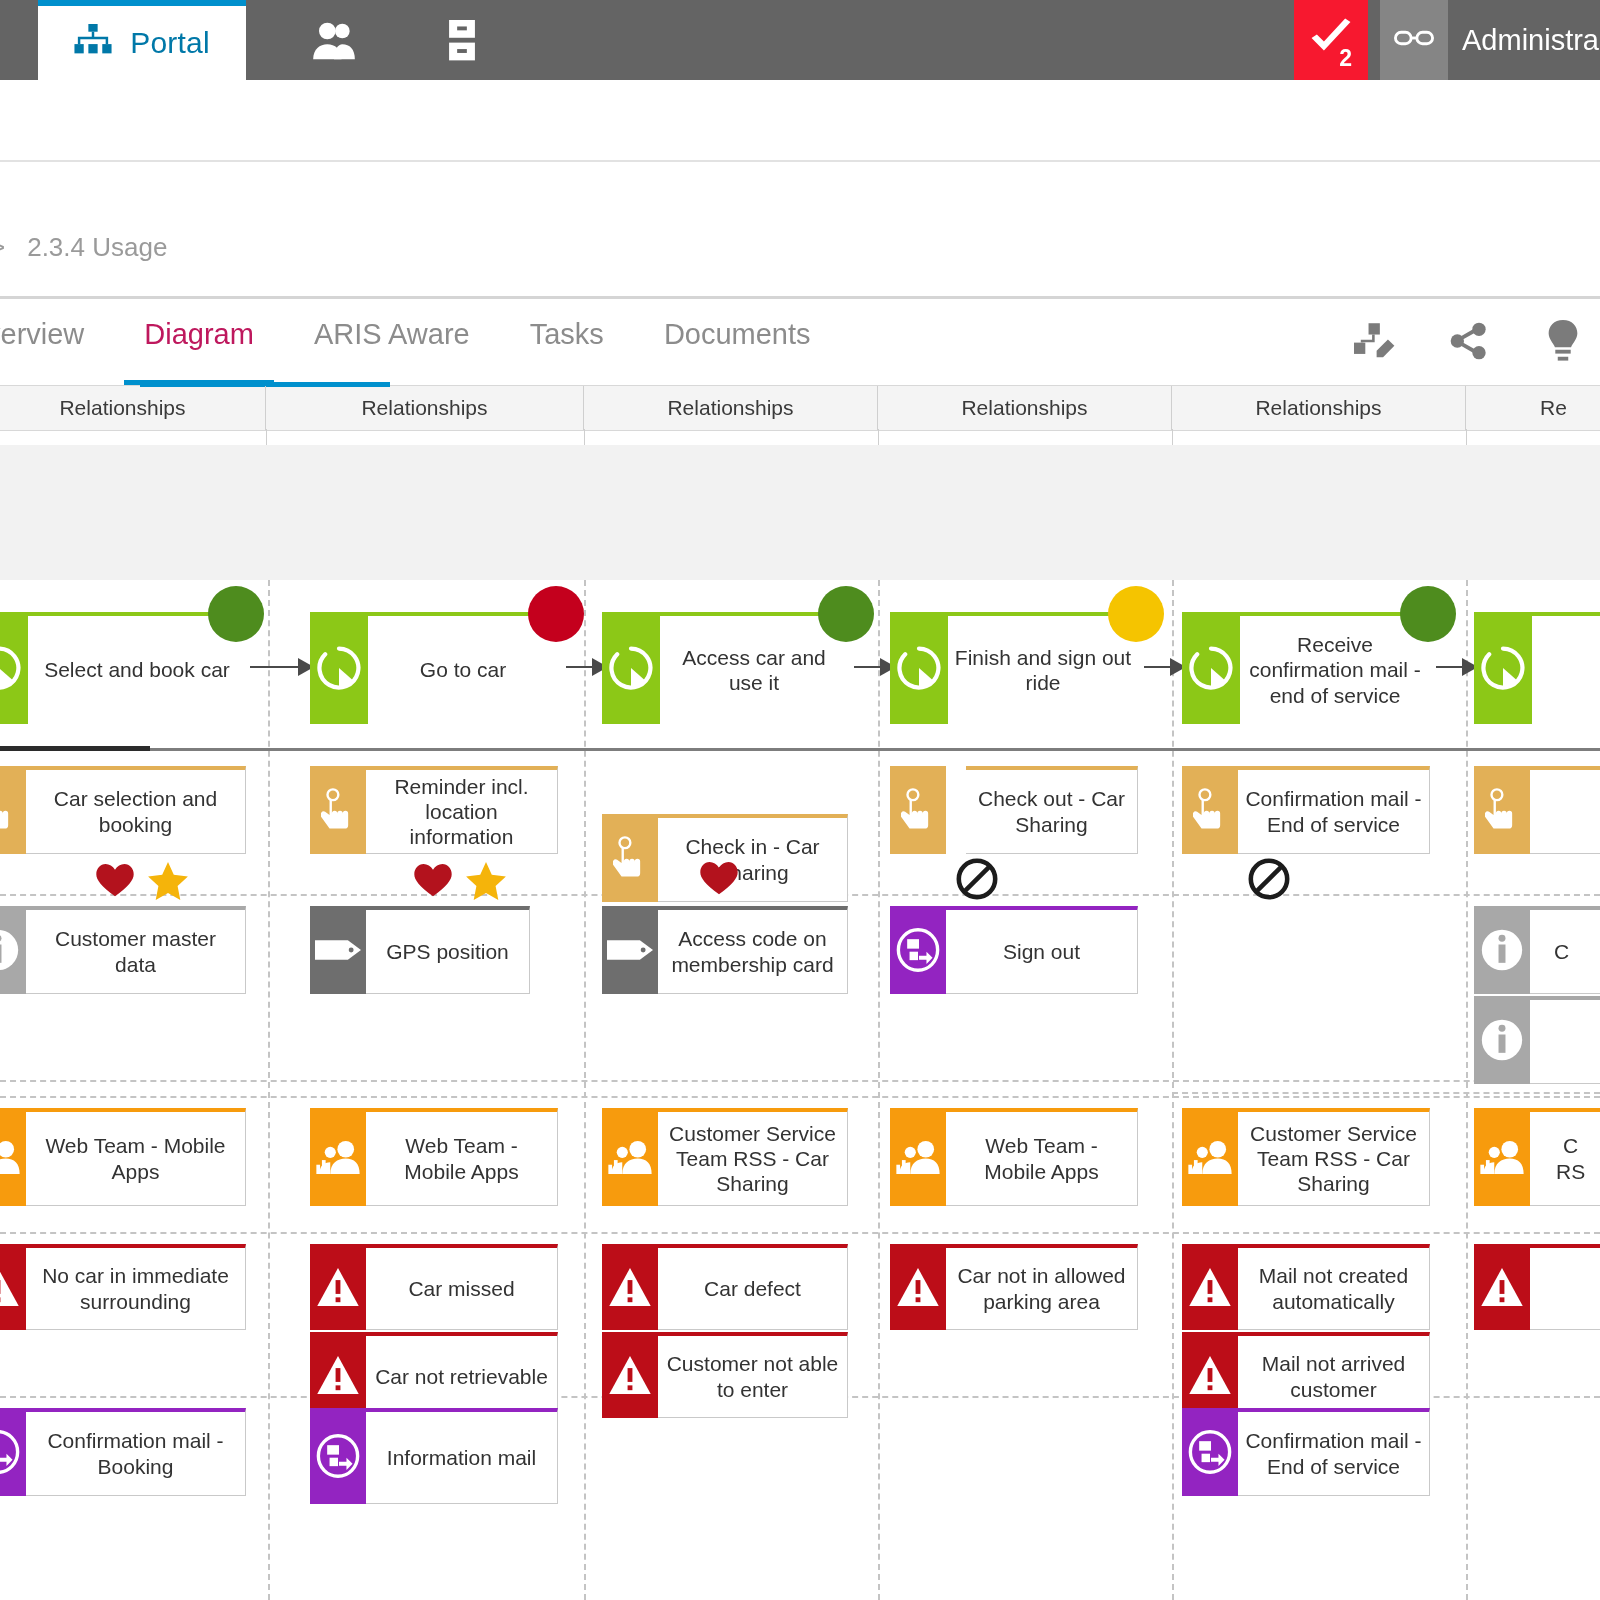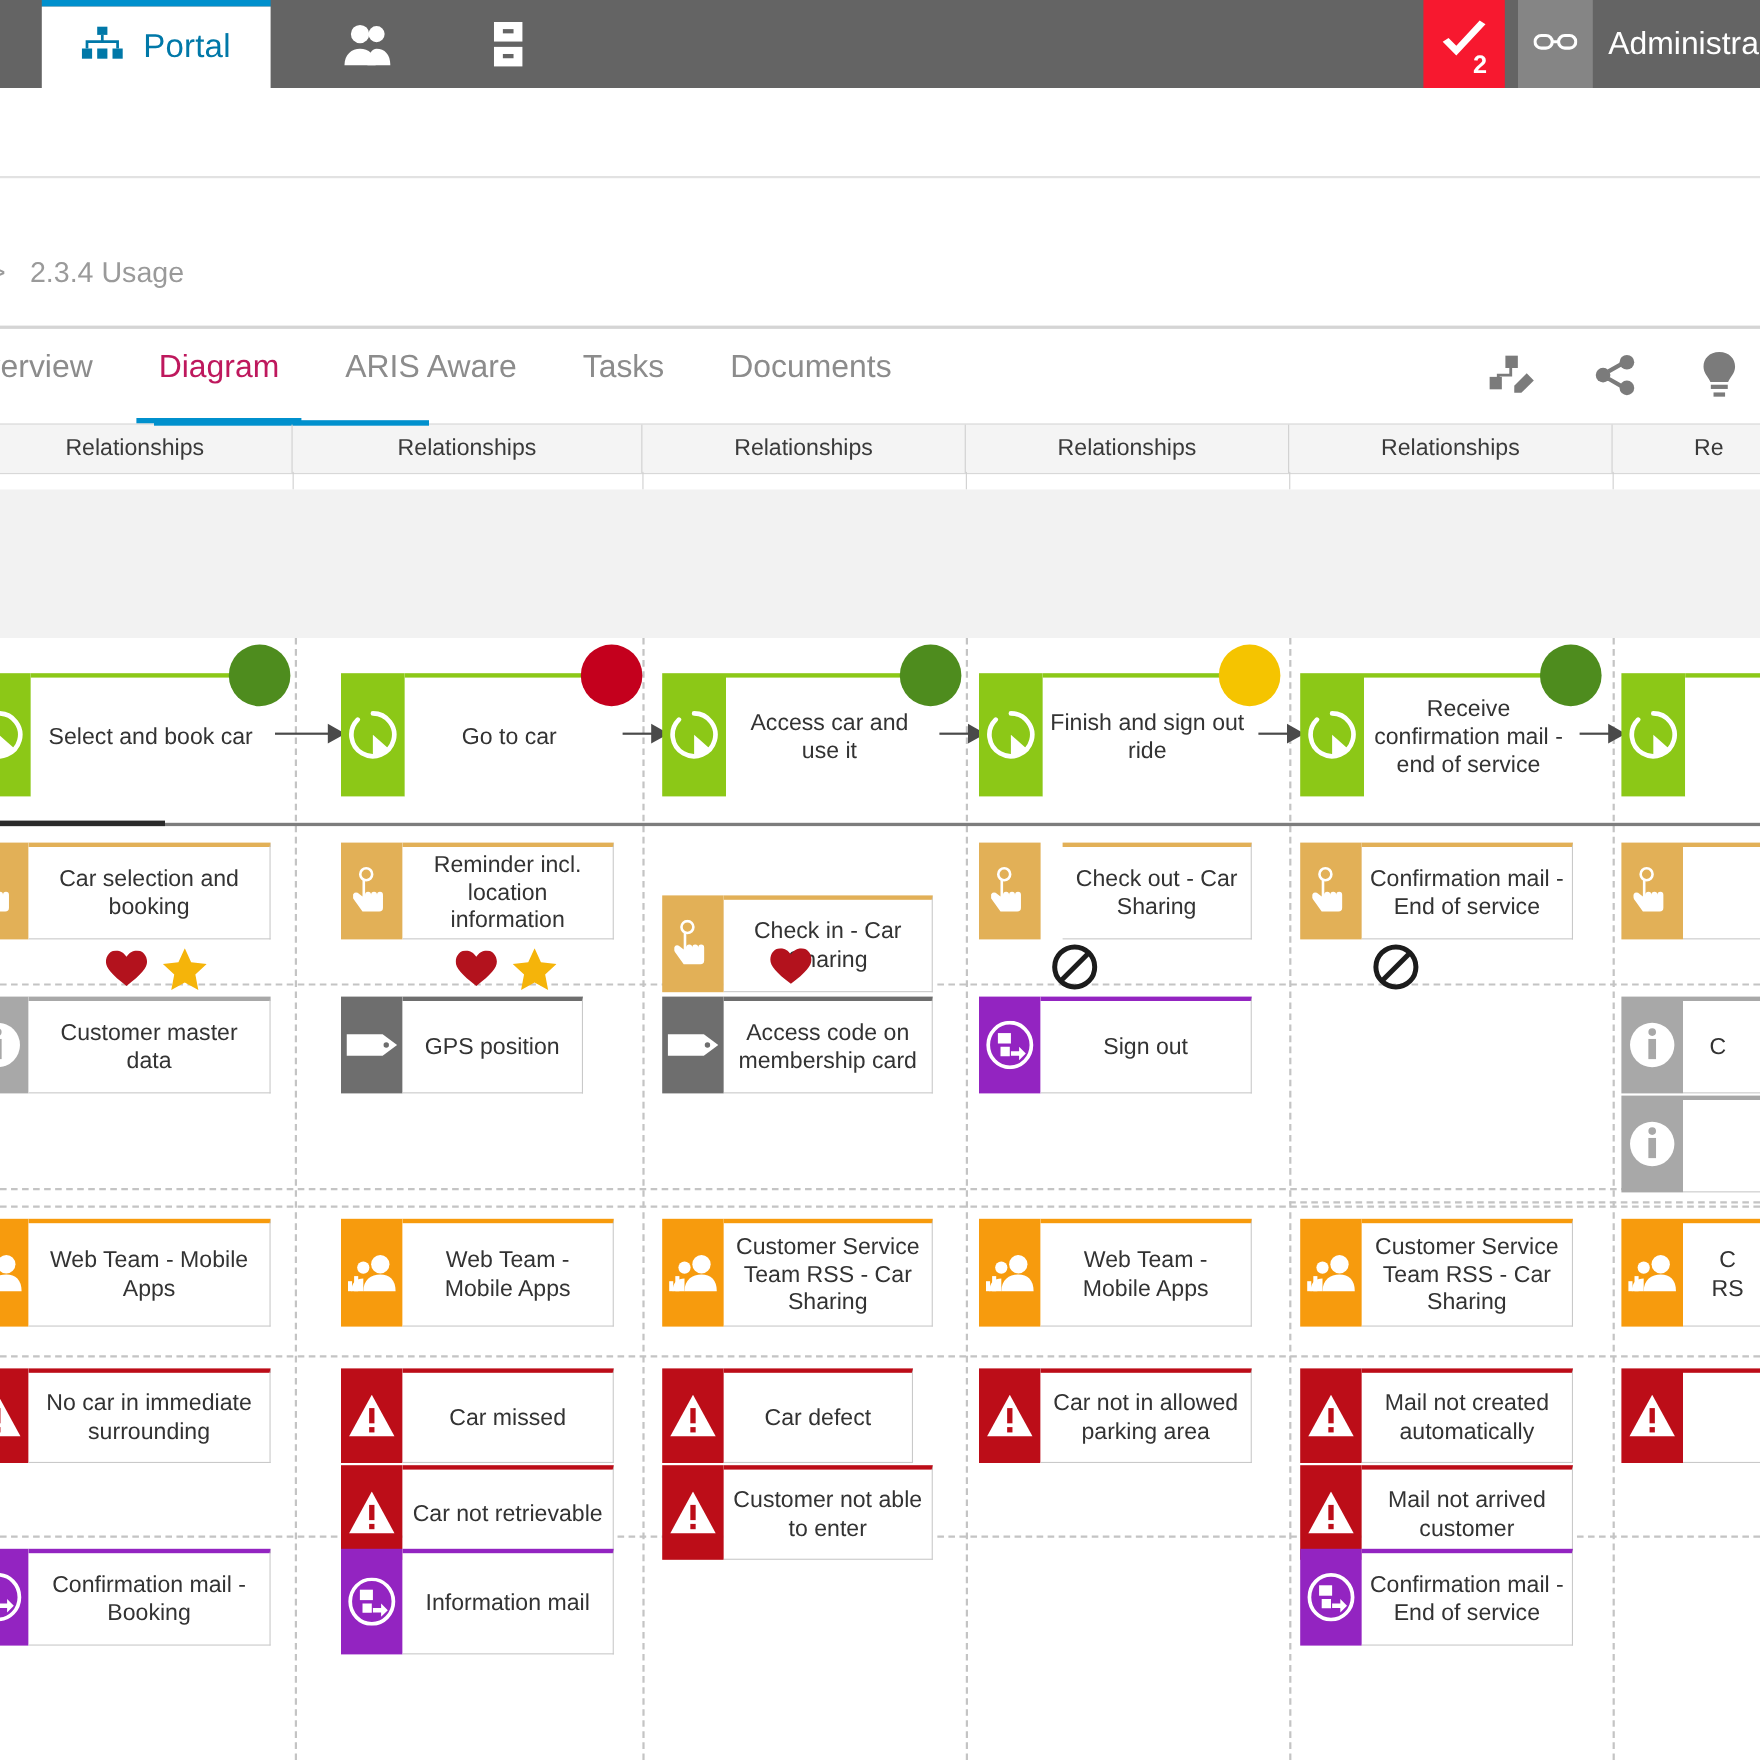--- a/index.html
+++ b/index.html
@@ -628,21 +628,21 @@
     <div class="icobox">
       <svg width="42" height="38" viewBox="0 0 24 22">
           <path d="M12 0 L24 22 H0z" fill="#ffffff"></path>
           <rect x="10.6" y="7" width="2.8" height="8" fill="#bc0d18"></rect>
           <rect x="10.6" y="17" width="2.8" height="2.8" fill="#bc0d18"></rect>
         </svg>
     </div>
     <div class="body">Car not retrievable</div>
   </div>
 
-  <div class="card risk" style="left:602px;top:664px;width:228px;height:86px;">
+  <div class="card risk" style="left:602px;top:664px;width:246px;height:86px;">
     <div class="icobox">
       <svg width="42" height="38" viewBox="0 0 24 22">
           <path d="M12 0 L24 22 H0z" fill="#ffffff"></path>
           <rect x="10.6" y="7" width="2.8" height="8" fill="#bc0d18"></rect>
           <rect x="10.6" y="17" width="2.8" height="2.8" fill="#bc0d18"></rect>
         </svg>
     </div>
     <div class="body">Car defect</div>
   </div>
   <div class="card risk" style="left:602px;top:752px;width:246px;height:86px;">

